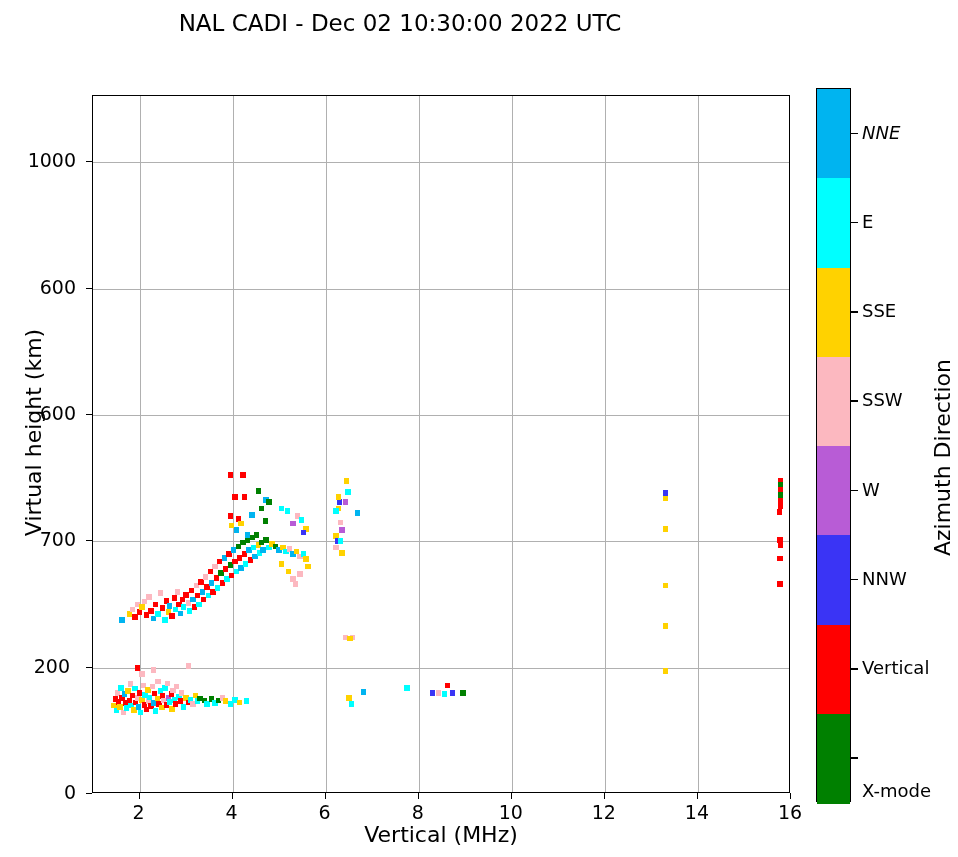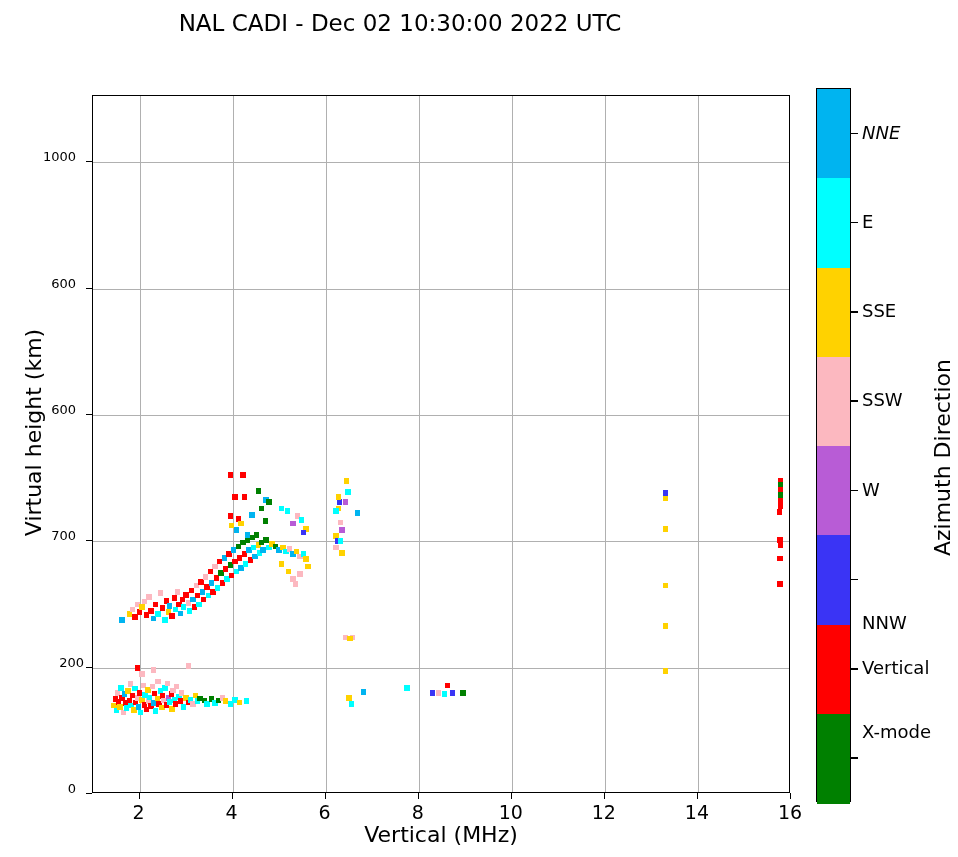--- a/index.html
+++ b/index.html
@@ -39,21 +39,21 @@
   .marker{position:absolute;}
 
   
   .tick-x{position:absolute;width:1px;height:6px;background:#000;top:793px;}
   .tick-y{position:absolute;height:1px;width:6px;background:#000;left:86px;}
   .ticklabel-x{
     position:absolute;top:801px;font-size:19px;color:#000;
     text-align:center;width:60px;
   }
   .ticklabel-y{
-    position:absolute;font-size:13px;color:#000;
+    position:absolute;font-size:19px;color:#000;
     text-align:right;width:70px;
   }
 
   
   .xlabel{
     position:absolute;left:92px;top:822px;width:698px;
     text-align:center;font-size:22px;color:#000;
   }
   .ylabel{
     position:absolute;
@@ -359,21 +359,21 @@
       <div class="ticklabel-x" style="left: 480.8px;">10</div>
       <div class="tick-x" style="left: 603.87px;"></div>
       <div class="ticklabel-x" style="left: 573.87px;">12</div>
       <div class="tick-x" style="left: 696.93px;"></div>
       <div class="ticklabel-x" style="left: 666.93px;">14</div>
       <div class="tick-x" style="left: 790px;"></div>
       <div class="ticklabel-x" style="left: 760px;">16</div>
       <div class="tick-y" style="top: 793px;"></div>
       <div class="ticklabel-y" style="left: 6px; top: 781px;">0</div>
       <div class="tick-y" style="top: 666.67px;"></div>
-      <div class="ticklabel-y" style="left: 14px; top: 654.67px;">200</div>
+      <div class="ticklabel-y" style="left: 0; top: 654.67px;">200</div>
       <div class="tick-y" style="top: 540.33px;"></div>
       <div class="ticklabel-y" style="left: 6px; top: 528.33px;">700</div>
       <div class="tick-y" style="top: 414px;"></div>
       <div class="ticklabel-y" style="left: 6px; top: 402px;">600</div>
       <div class="tick-y" style="top: 287.66px;"></div>
       <div class="ticklabel-y" style="left: 6px; top: 275.66px;">600</div>
       <div class="tick-y" style="top: 161.33px;"></div>
       <div class="ticklabel-y" style="left: 6px; top: 149.33px;">1000</div>
     </div>
 
@@ -395,21 +395,21 @@
       <div class="cbar-label" style="top: 121.63px; font-style: italic;">NNE</div>
       <div class="cbar-tick" style="top: 221.88px;"></div>
       <div class="cbar-label" style="top: 210.88px;">E</div>
       <div class="cbar-tick" style="top: 311.13px;"></div>
       <div class="cbar-label" style="top: 300.13px;">SSE</div>
       <div class="cbar-tick" style="top: 400.38px;"></div>
       <div class="cbar-label" style="top: 389.38px;">SSW</div>
       <div class="cbar-tick" style="top: 489.63px;"></div>
       <div class="cbar-label" style="top: 478.63px;">W</div>
       <div class="cbar-tick" style="top: 578.88px;"></div>
-      <div class="cbar-label" style="top: 567.88px; margin-top: 44px;">NNW</div>
+      <div class="cbar-label" style="top: 567.88px;">NNW</div>
       <div class="cbar-tick" style="top: 668.13px;"></div>
       <div class="cbar-label" style="top: 657.13px;">Vertical</div>
       <div class="cbar-tick" style="top: 757.38px;"></div>
-      <div class="cbar-label" style="top: 721px; text-align: right;">X-mode</div>
+      <div class="cbar-label" style="top: 780px; text-align: right;">X-mode</div>
     </div>
   <div class="cbar-title">Azimuth Direction</div>
 
 </div>
 
 </body></html>

